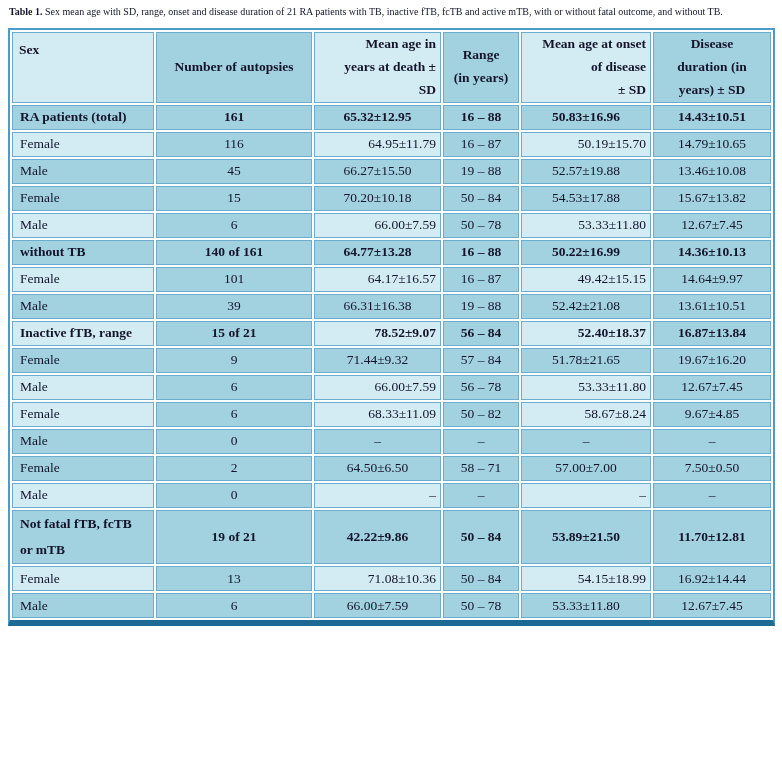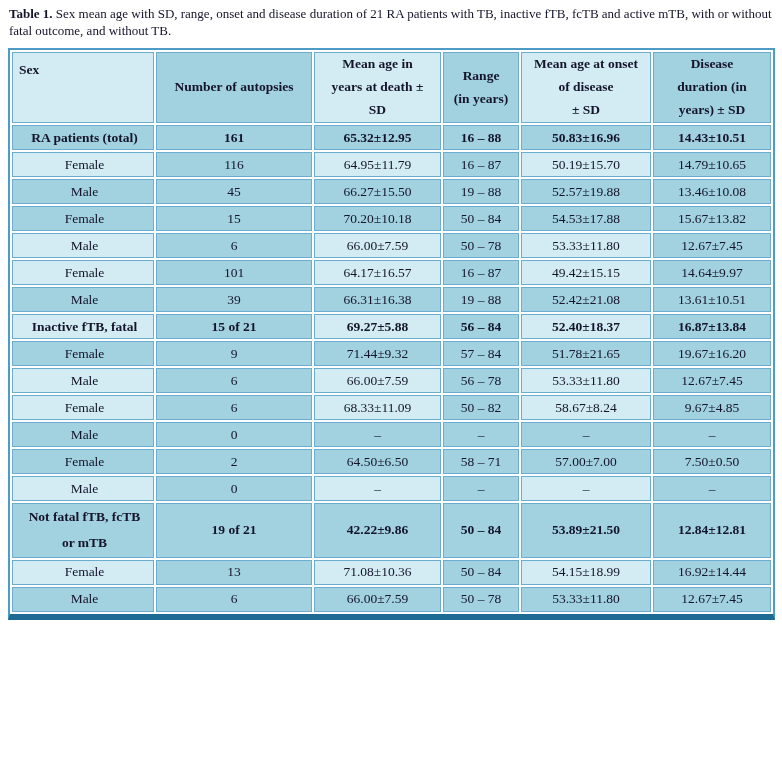--- a/index.html
+++ b/index.html
@@ -14,21 +14,21 @@
   html,body{margin:0;padding:0;}
   body{
     width:782px;height:770px;overflow:hidden;
     background:var(--page-background);
     color:var(--text);
     font-family:"Liberation Serif","DejaVu Serif",serif;
   }
   .caption{
     margin:6px 6px 9px 9px;
     width:768px;
-    font-size:13px;
+    font-size:10px;
     line-height:1.28;
   }
   .caption b{font-weight:bold;}
   table{
     margin-left:8px;
     width:767px;
     table-layout:fixed;
     border-collapse:separate;
     border-spacing:2px;
     background:var(--page-background);
@@ -47,25 +47,25 @@
     font-weight:bold;
     height:62px;
     line-height:1.7;
   }
   th.sex-h{
     text-align:left;
     vertical-align:top;
     padding:6px 6px 0 6px;
   }
   td{height:23px;}
-  td.sex{text-align:center;padding-left:7px;}
+  td.sex{text-align:left;padding-left:7px;}
   tr.bold td{font-weight:bold;}
   tr.tall td{height:52px;}
   tr.tall td.sex{line-height:1.95;}
-  .light{background:var(--cell-light);}
+  .light{background:var(--cell-light);text-align:right;}
   .medium{background:var(--cell-medium);}
 </style>
 </head>
 <body>
 
 <div class="caption">
   <b>Table 1.</b>
   <span>Sex mean age with SD, range, onset and disease duration of 21 RA patients with TB, inactive fTB, fcTB and active mTB, with or without fatal outcome, and without TB.</span>
 </div>
 
@@ -122,40 +122,48 @@
         <td class="medium">15.67±13.82</td>
       </tr>
       <tr class="">
         <td class="light sex">Male</td>
         <td class="medium">6</td>
         <td class="light">66.00±7.59</td>
         <td class="medium">50 – 78</td>
         <td class="light">53.33±11.80</td>
         <td class="medium">12.67±7.45</td>
       </tr>
+      <tr class="bold ">
+        <td class="medium sex">without TB</td>
+        <td class="medium">140 of 161</td>
+        <td class="medium">64.77±13.28</td>
+        <td class="medium">16 – 88</td>
+        <td class="medium">50.22±16.99</td>
+        <td class="medium">14.36±10.13</td>
+      </tr>
       <tr class="">
         <td class="light sex">Female</td>
         <td class="medium">101</td>
         <td class="light">64.17±16.57</td>
         <td class="medium">16 – 87</td>
         <td class="light">49.42±15.15</td>
         <td class="medium">14.64±9.97</td>
       </tr>
       <tr class="">
         <td class="medium sex">Male</td>
         <td class="medium">39</td>
         <td class="medium">66.31±16.38</td>
         <td class="medium">19 – 88</td>
         <td class="medium">52.42±21.08</td>
         <td class="medium">13.61±10.51</td>
       </tr>
       <tr class="bold ">
-        <td class="light sex">Inactive fTB, fatal</td>
+        <td class="light sex">Inactive fTB, range</td>
         <td class="medium">15 of 21</td>
-        <td class="light">69.27±5.88</td>
+        <td class="light">78.52±9.07</td>
         <td class="medium">56 – 84</td>
         <td class="light">52.40±18.37</td>
         <td class="medium">16.87±13.84</td>
       </tr>
       <tr class="">
         <td class="medium sex">Female</td>
         <td class="medium">9</td>
         <td class="medium">71.44±9.32</td>
         <td class="medium">57 – 84</td>
         <td class="medium">51.78±21.65</td>
@@ -200,21 +208,21 @@
         <td class="medium">–</td>
         <td class="light">–</td>
         <td class="medium">–</td>
       </tr>
       <tr class="bold tall">
         <td class="medium sex">Not fatal fTB, fcTB<br>or mTB</td>
         <td class="medium">19 of 21</td>
         <td class="medium">42.22±9.86</td>
         <td class="medium">50 – 84</td>
         <td class="medium">53.89±21.50</td>
-        <td class="medium">12.84±12.81</td>
+        <td class="medium">11.70±12.81</td>
       </tr>
       <tr class="">
         <td class="light sex">Female</td>
         <td class="medium">13</td>
         <td class="light">71.08±10.36</td>
         <td class="medium">50 – 84</td>
         <td class="light">54.15±18.99</td>
         <td class="medium">16.92±14.44</td>
       </tr>
       <tr class="">

